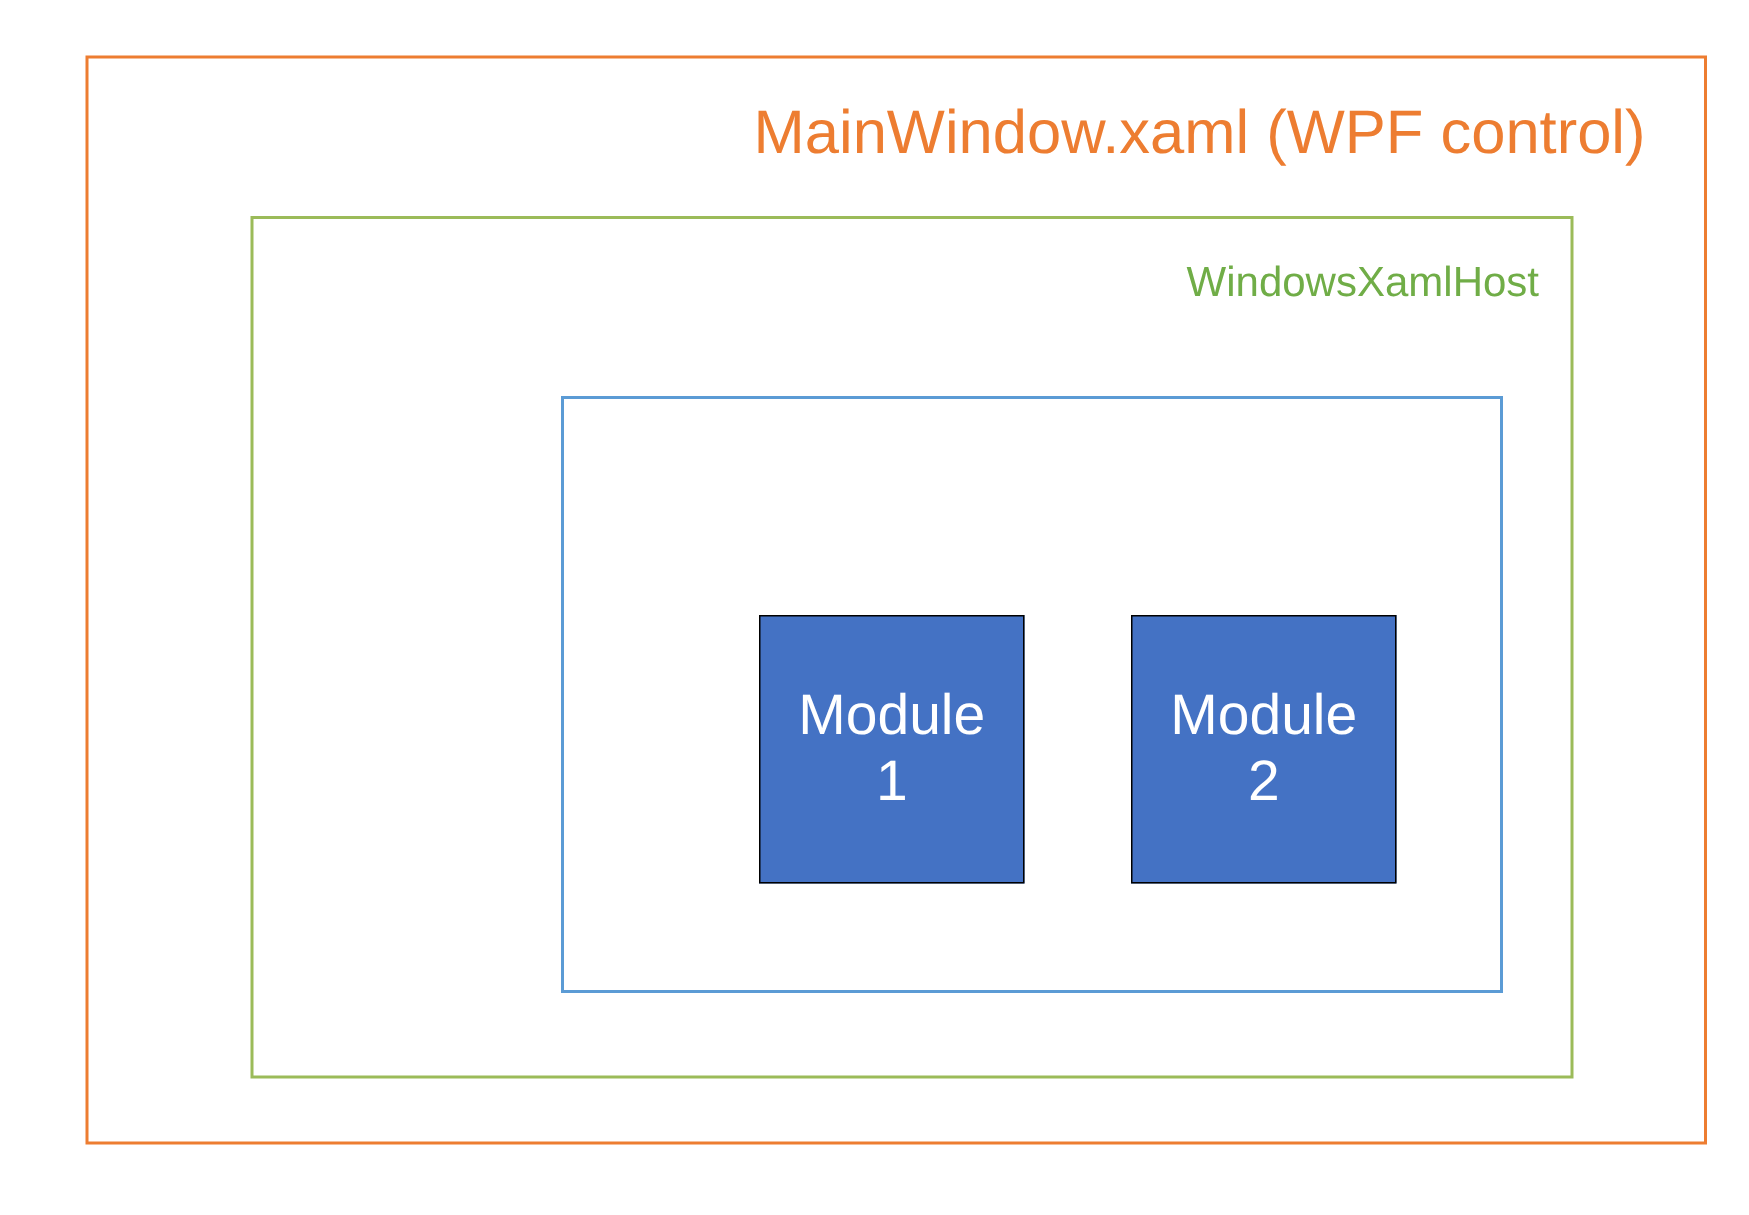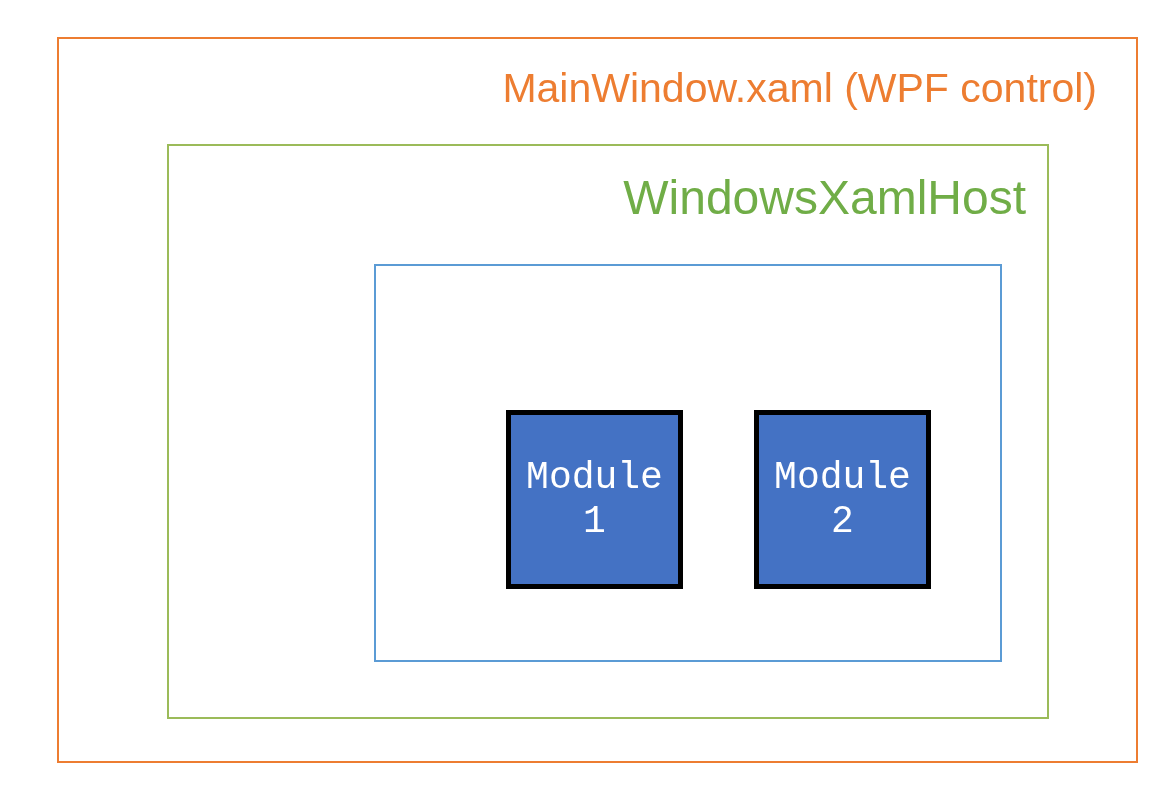--- a/index.html
+++ b/index.html
@@ -69,47 +69,46 @@
   }
   .caption-wpf {
     right: 39px;
     top: 29px;
     font-size: 41px;
     color: #ED7D31;
   }
   .caption-host {
     right: 21px;
     top: 28px;
-    font-size: 48px;
+    font-size: 28px;
     color: #70AD47;
   }
   .caption-uwp {
     right: 27px;
     top: 30px;
     font-size: 34px;
     color: #4472C4;
   }
 
   
   .module {
     position: absolute;
     width: 177px;
     height: 179px;
     box-sizing: border-box;
     background: #4472C4;
-    border: 5px solid #000000;
+    border: 1px solid #000000;
     display: flex;
     flex-direction: column;
     align-items: center;
     justify-content: center;
     color: #FFFFFF;
     font-size: 38px;
     line-height: 1.15;
     text-align: center;
-    font-family: Liberation Mono, monospace;
   }
   .module-1 {
     left: 130px;  
     top: 144px;   
   }
   .module-2 {
     left: 378px;  
     top: 144px;
   }
   .module-line { display: block; }

